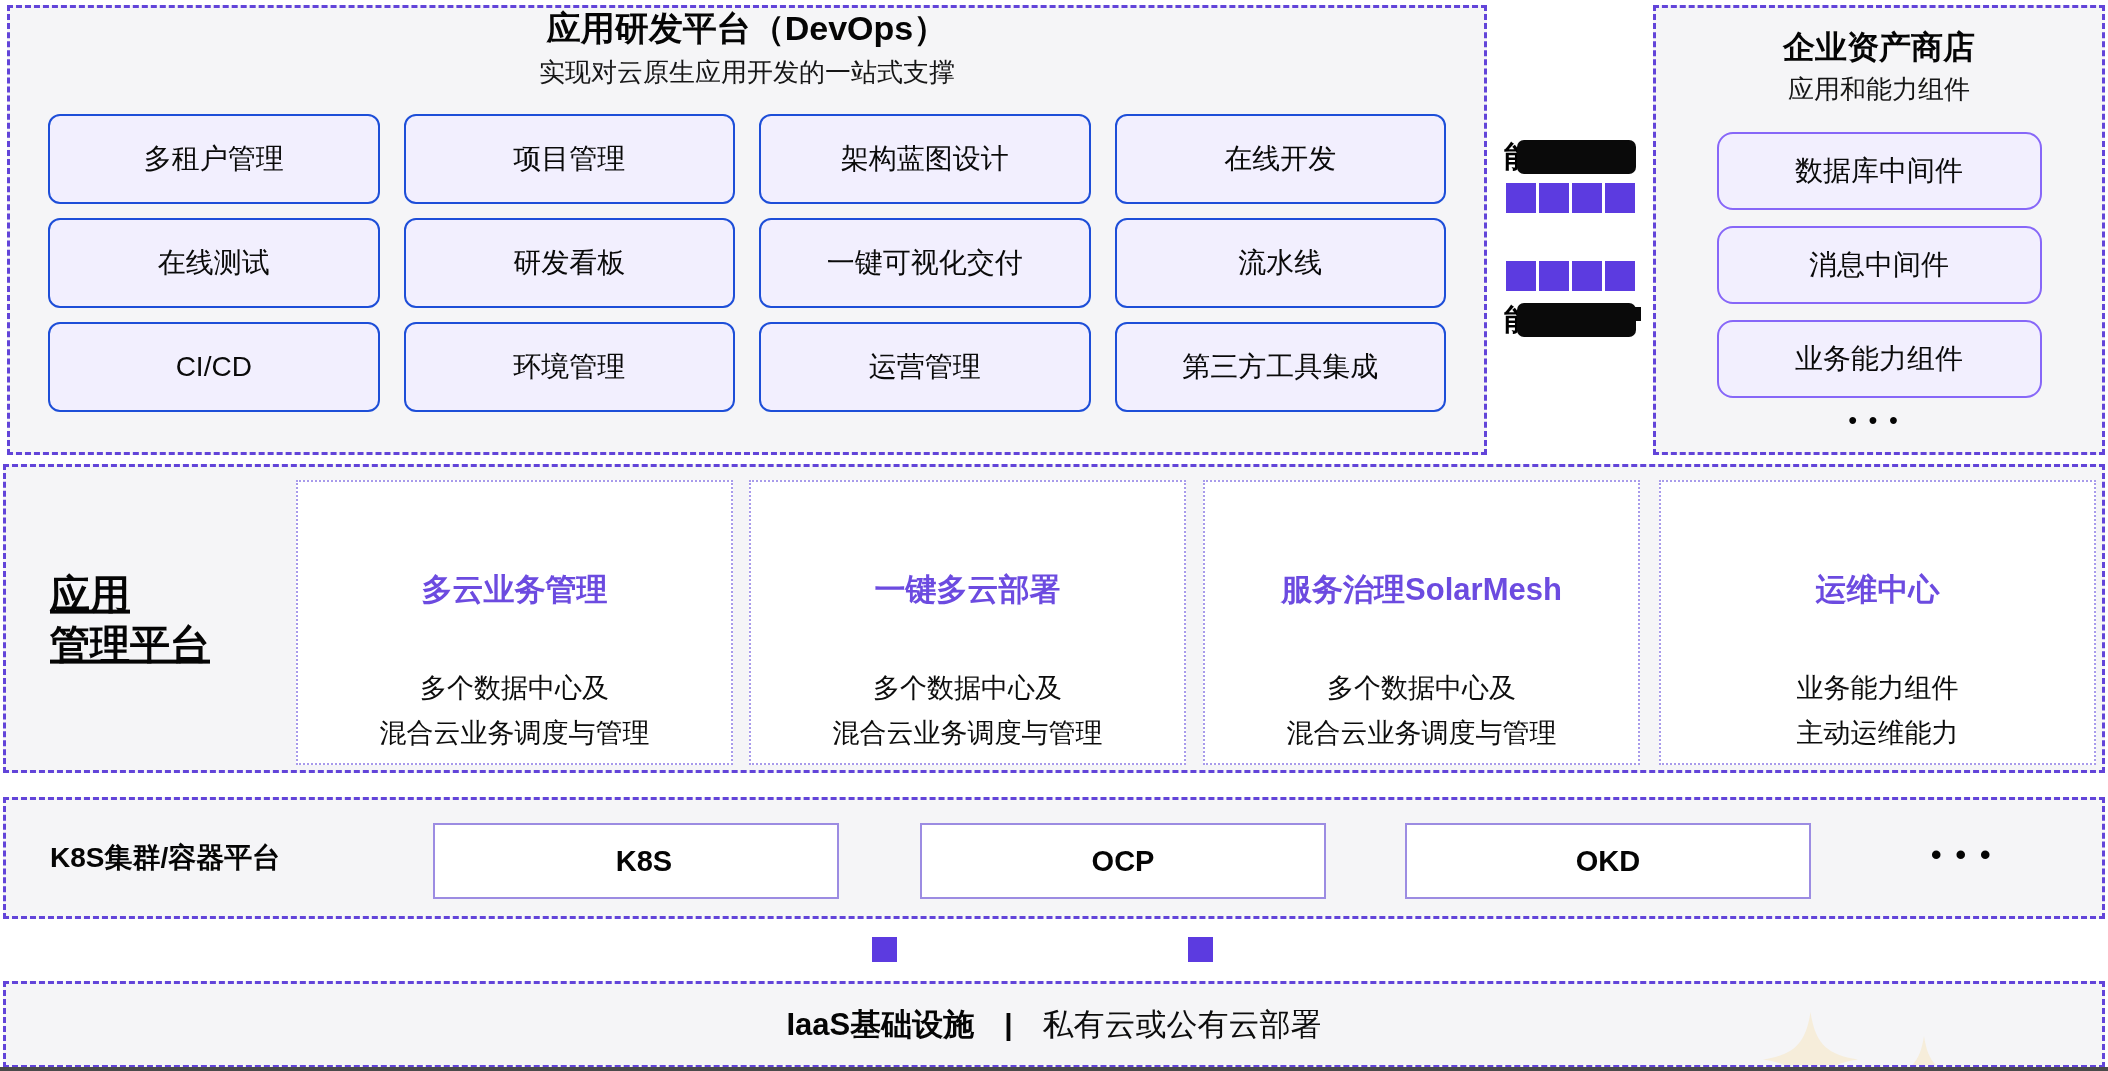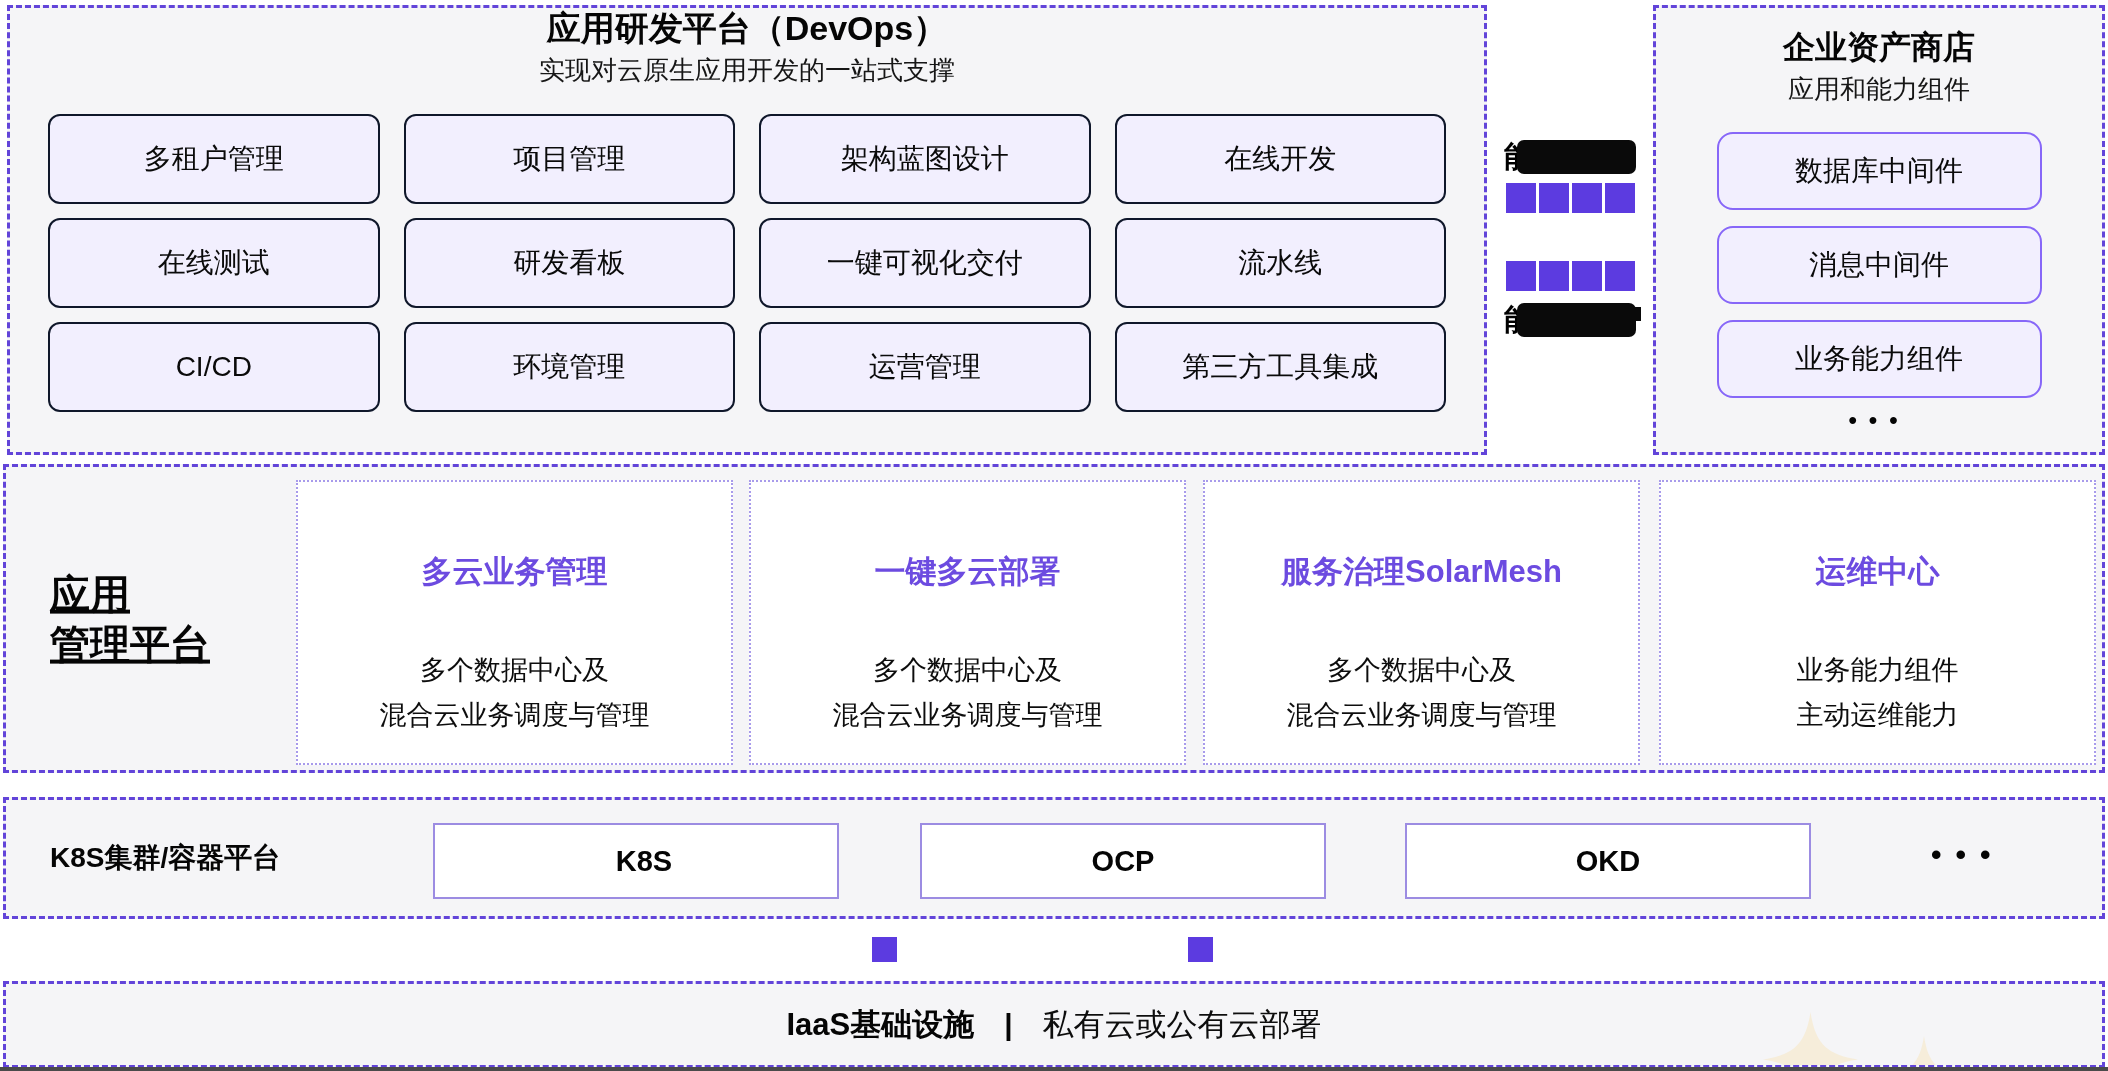--- a/index.html
+++ b/index.html
@@ -5,24 +5,24 @@
   html,body{margin:0;padding:0;background:#ffffff;}
   .page{position:relative;width:2108px;height:1071px;background:#ffffff;overflow:hidden;
         font-family:"Liberation Sans","DejaVu Sans",sans-serif;color:#0a0a0a;}
 
   
   .dashed-panel{position:absolute;background:#F5F5F7;border:3px dashed #6244D9;box-sizing:border-box;}
 
   
   .panel-devops{left:7px;top:5px;width:1480px;height:450px;text-align:center;}
   .devops-title{font-size:34px;font-weight:bold;line-height:1.2;color:#050505;}
-  .devops-subtitle{margin-top:8px;font-size:26px;line-height:1.2;color:#161616;font-family:Liberation Mono, monospace;}
+  .devops-subtitle{margin-top:8px;font-size:26px;line-height:1.2;color:#161616;}
   .devops-grid{display:grid;grid-template-columns:repeat(4,1fr);column-gap:24px;row-gap:14px;
                padding:26px 38px 0 38px;}
-  .pill-button{height:90px;background:#F2EFFE;border:2px solid #0f172a;border-radius:12px;
+  .pill-button{height:90px;background:#F2EFFE;border:2px solid #1d4ed8;border-radius:12px;
                display:flex;align-items:center;justify-content:center;font-size:28px;box-sizing:border-box;}
 
   
   .exchange{position:absolute;left:1487px;top:5px;width:166px;height:450px;
             display:flex;flex-direction:column;align-items:center;padding-top:135px;box-sizing:border-box;}
   .redact-row{position:relative;width:132px;height:34px;flex:none;}
   .redact-glyph{position:absolute;left:0;top:1px;font-size:30px;line-height:32px;font-weight:bold;color:#000;}
   .redact-bar{position:absolute;left:13px;right:0;top:0;bottom:0;background:#0a0a0a;border-radius:7px;}
   .redact-nub{position:absolute;right:-5px;top:4px;width:9px;height:14px;background:#0a0a0a;}
   .squares-row{display:flex;gap:3px;flex:none;}
@@ -40,21 +40,21 @@
   .asset-item.first{margin-top:26px;}
   .asset-more{margin-top:8px;font-size:24px;font-weight:bold;letter-spacing:12px;color:#050505;}
 
   
   .band-mgmt{left:3px;top:464px;width:2102px;height:309px;}
   .mgmt-label{position:absolute;left:44px;top:50%;transform:translateY(-50%);
               font-size:40px;font-weight:bold;line-height:1.26;color:#050505;text-decoration:underline;}
   .mgmt-card{position:absolute;top:13px;width:437px;height:285px;background:#ffffff;
              border:2px dotted #A89BEB;box-sizing:border-box;text-align:center;}
   .mgmt-card.c0{left:290px;} .mgmt-card.c1{left:743px;} .mgmt-card.c2{left:1197px;} .mgmt-card.c3{left:1653px;}
-  .card-title{margin-top:70px;font-size:31px;font-weight:bold;line-height:1.3;color:#6C4BE0;}
+  .card-title{margin-top:88px;font-size:31px;font-weight:bold;line-height:1.3;color:#6C4BE0;}
   .card-desc{margin-top:56px;font-size:27px;line-height:1.65;color:#0d0d0d;}
   .card-desc span{display:block;}
 
   
   .band-k8s{left:3px;top:797px;width:2102px;height:122px;}
   .k8s-label{position:absolute;left:44px;top:50%;transform:translateY(-50%);
              font-size:28px;font-weight:bold;color:#050505;}
   .k8s-box{position:absolute;top:23px;width:406px;height:76px;background:#ffffff;border:2px solid #9C8CE2;
            display:flex;align-items:center;justify-content:center;font-size:29px;font-weight:bold;
            box-sizing:border-box;color:#050505;}

